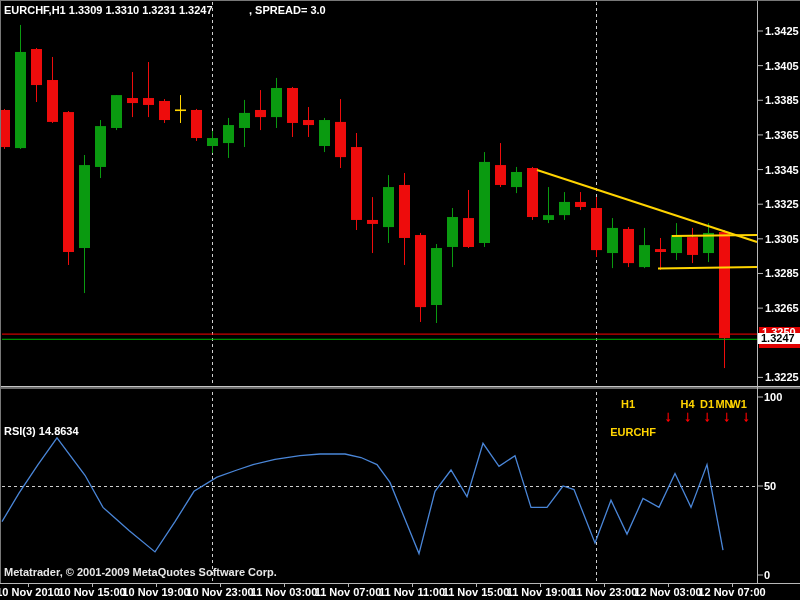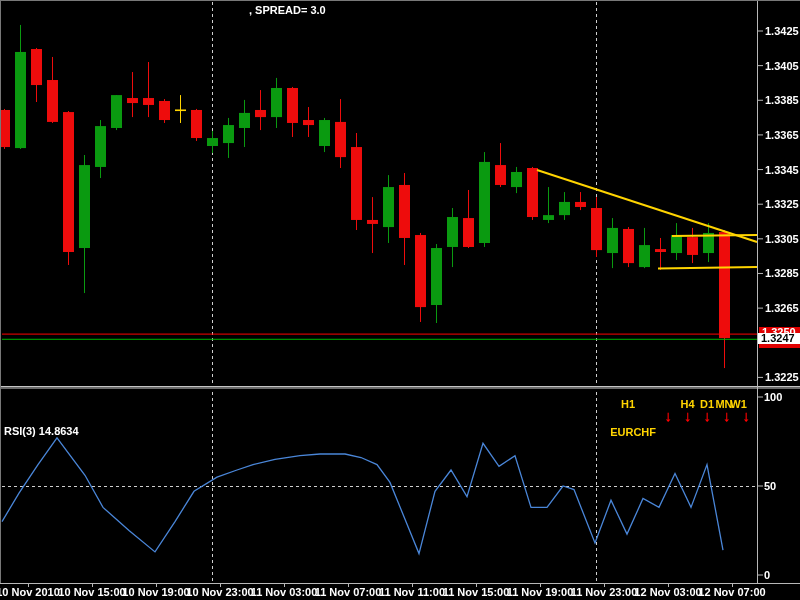--- a/index.html
+++ b/index.html
@@ -179,22 +179,24 @@
       <line x1="540.5" y1="583" x2="540.5" y2="587" stroke="#b8b8b8" stroke-width="1"></line>
       <text x="540" y="596" fill="#ffffff" font-family="&quot;Liberation Sans&quot;,sans-serif" font-size="11" font-weight="700" text-anchor="middle">11 Nov 19:00</text>
       <line x1="604.5" y1="583" x2="604.5" y2="587" stroke="#b8b8b8" stroke-width="1"></line>
       <text x="604" y="596" fill="#ffffff" font-family="&quot;Liberation Sans&quot;,sans-serif" font-size="11" font-weight="700" text-anchor="middle">11 Nov 23:00</text>
       <line x1="668.5" y1="583" x2="668.5" y2="587" stroke="#b8b8b8" stroke-width="1"></line>
       <text x="668" y="596" fill="#ffffff" font-family="&quot;Liberation Sans&quot;,sans-serif" font-size="11" font-weight="700" text-anchor="middle">12 Nov 03:00</text>
       <line x1="732.5" y1="583" x2="732.5" y2="587" stroke="#b8b8b8" stroke-width="1"></line>
       <text x="732" y="596" fill="#ffffff" font-family="&quot;Liberation Sans&quot;,sans-serif" font-size="11" font-weight="700" text-anchor="middle">12 Nov 07:00</text>
     </svg>
 
+  <div id="quote-line" class="ovl">EURCHF,H1  1.3309 1.3310 1.3231 1.3247</div>
   <div id="spread-label" class="ovl">, SPREAD= 3.0</div>
   <div id="rsi-label" class="ovl">RSI(3) 14.8634</div>
+  <div id="copyright" class="ovl">Metatrader, © 2001-2009 MetaQuotes Software Corp.</div>
 
   <div id="symbol-label">EURCHF</div>
   <div id="tf-widget">
       <span class="tf-label" style="left: 616px;">H1</span>
       <span class="tf-arrow" style="left: 656px;">↓</span>
       <span class="tf-label" style="left: 675.5px;">H4</span>
       <span class="tf-arrow" style="left: 675.5px;">↓</span>
       <span class="tf-label" style="left: 695px;">D1</span>
       <span class="tf-arrow" style="left: 695px;">↓</span>
       <span class="tf-label" style="left: 714.5px; padding-left: 12px;">W1</span>

